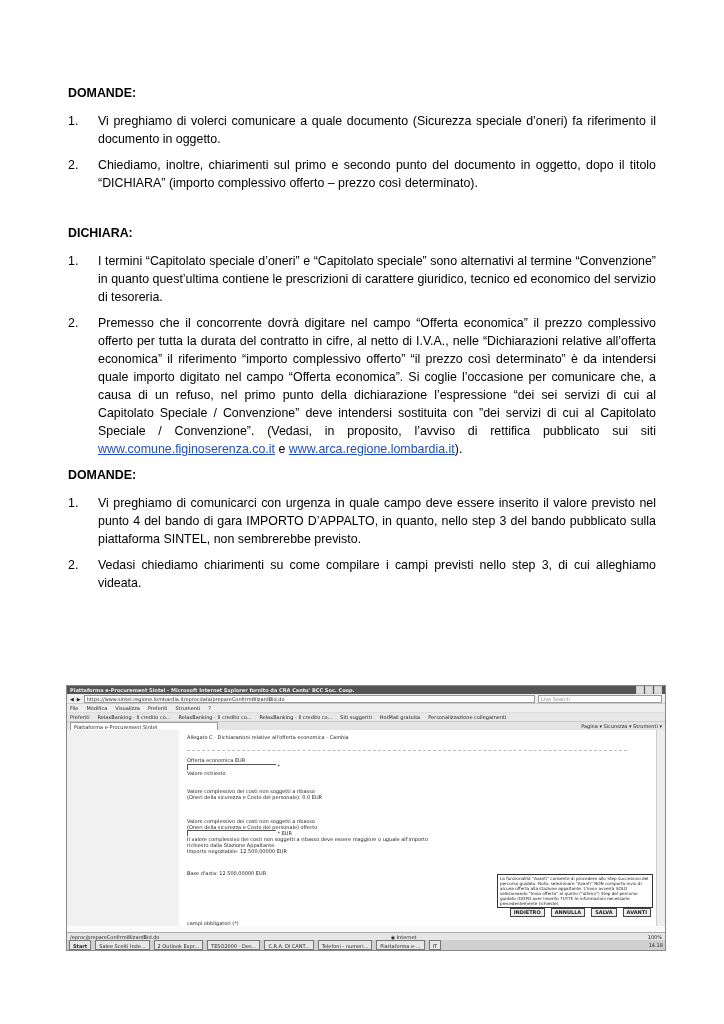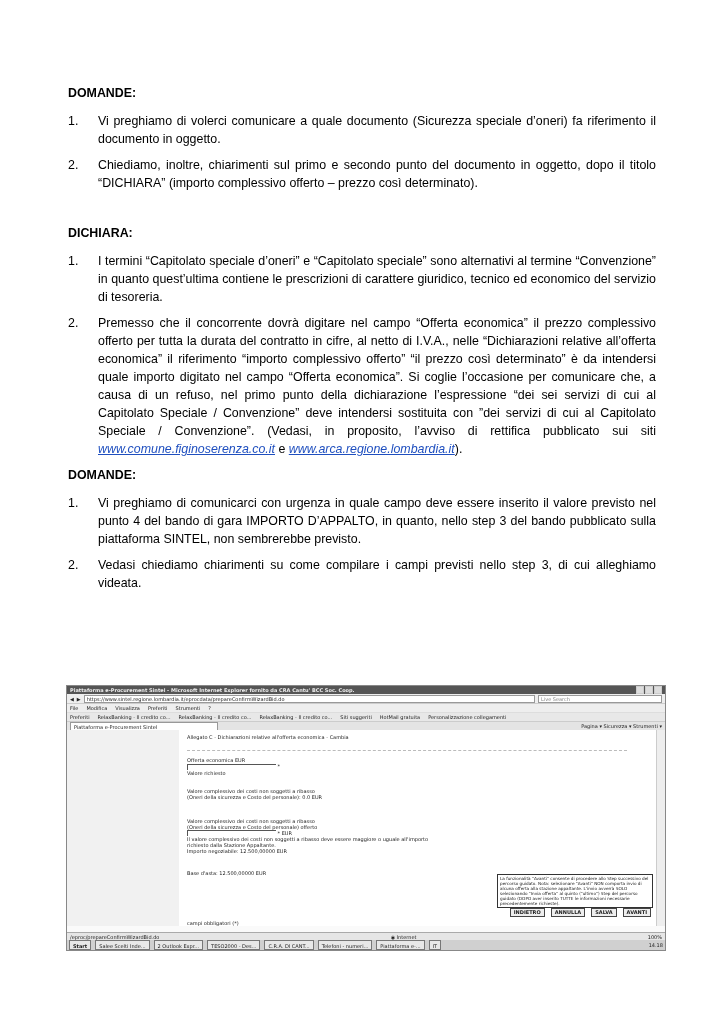--- a/index.html
+++ b/index.html
@@ -4,21 +4,21 @@
   <style>
     html, body { margin: 0; padding: 0; background: #ffffff; }
     body { width: 724px; height: 1024px; position: relative; overflow: hidden;
            font-family: "Liberation Sans", sans-serif; color: #000; }
     .page { position: absolute; left: 68px; top: 84px; width: 588px; font-size: 12.4px; line-height: 18px; }
     .h { font-weight: bold; margin: 0 0 10px 0; }
     .gap { height: 24px; }
     .item { display: flex; margin: 0 0 8px 0; }
     .num { width: 30px; flex: 0 0 30px; }
     .txt { flex: 1; text-align: justify; }
-    a.link { color: #1f4fbf; text-decoration: underline; font-style: italic; }
+    a.link { color: #1f4fbf; text-decoration: underline; }
 
     
     .shot { position: absolute; left: 66px; top: 685px; width: 598px; height: 264px;
             font-family: "DejaVu Sans", sans-serif; font-size: 5px; color: #222;
             border: 1px solid #888; background: #fafafa; overflow: hidden; }
     .titlebar { height: 8px; background: #555; color: #eee; font-weight: bold; padding: 0 3px; line-height: 8px; display: flex; justify-content: space-between; }
     .tb-btns span { display: inline-block; width: 6px; height: 6px; border: 1px solid #ccc; margin-left: 1px; background: #ddd; }
     .addr { height: 9px; display: flex; align-items: center; gap: 3px; padding: 0 3px; background: #eee; border-bottom: 1px solid #ccc; }
     .addr .url { flex: 1; height: 6px; border: 1px solid #999; background: #fff; line-height: 6px; padding-left: 2px; }
     .addr .search { width: 120px; height: 6px; border: 1px solid #999; background: #fff; line-height: 6px; padding-left: 2px; color: #888; }

